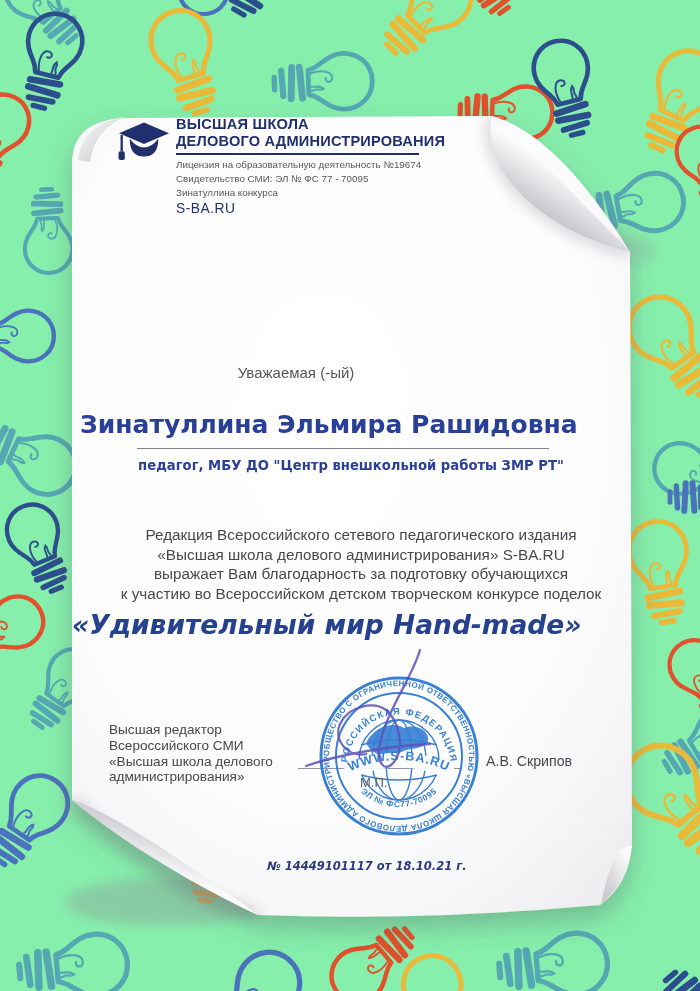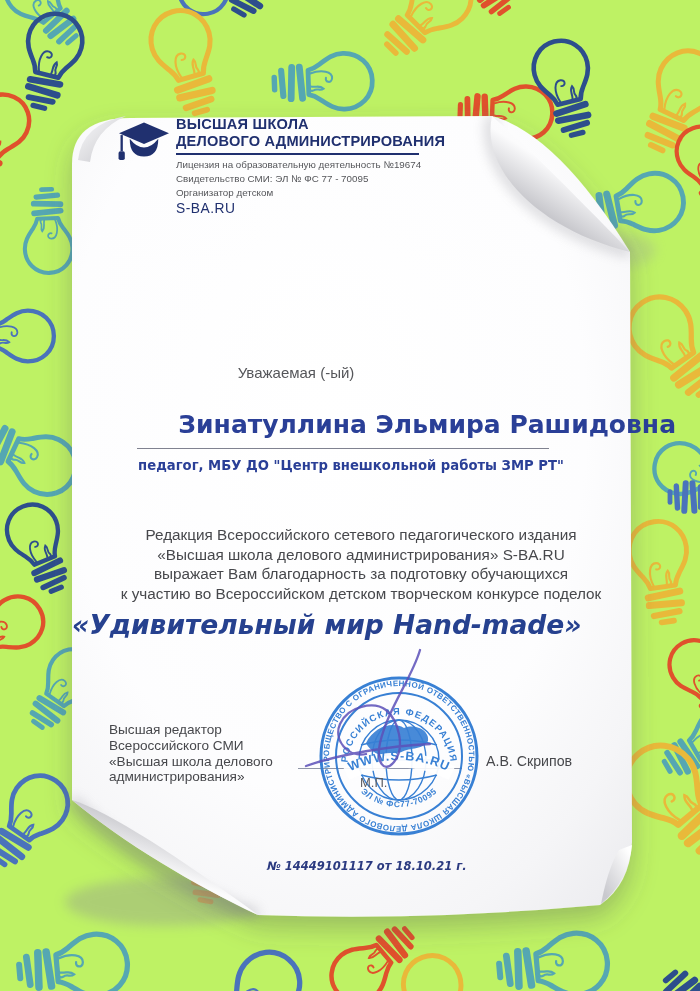--- a/index.html
+++ b/index.html
@@ -4,41 +4,41 @@
 <style>
   :root{
     --navy:#20306f; --title-navy:#1d2a66; --comic-blue:#2a3f97; --deep-blue:#2b3a80;
     --text-gray:#47484c; --soft-gray:#55565a; --rule-gray:#9096a8;
     --stamp-blue:#2e7ad2; --sig-purple:#5c50b8;
     --bulb-navy:#2d4e8c; --bulb-blue:#4a73bb; --bulb-teal:#55a7b2;
     --bulb-yellow:#e9b93a; --bulb-red:#e0512c;
   }
   *{margin:0;padding:0;box-sizing:border-box}
   html,body{background:#fff}
-  .scene{position:relative;width:700px;height:991px;overflow:hidden;background:#bef264;
+  .scene{position:relative;width:700px;height:991px;overflow:hidden;background:#86efac;
          font-family:"Liberation Sans",sans-serif}
   .layer{position:absolute;left:0;top:0;width:700px;height:991px}
   .c-navy{color:var(--bulb-navy)} .c-blue{color:var(--bulb-blue)} .c-teal{color:var(--bulb-teal)}
   .c-yellow{color:var(--bulb-yellow)} .c-red{color:var(--bulb-red)}
   .content{position:absolute;left:72px;top:113px;width:558px;height:807px}
   .content > div{position:absolute}
   .comic{font-family:"DejaVu Sans",sans-serif;font-weight:bold}
   .comic-i{font-family:"DejaVu Sans",sans-serif;font-weight:bold;font-style:italic}
 
   .cap-icon{position:absolute;left:45px;top:6px;width:54px;height:50px}
   .org-name{left:104px;top:3px;font-size:14.6px;font-weight:bold;line-height:17px;
             color:var(--navy);letter-spacing:.2px;white-space:nowrap}
   .org-rule{left:104px;top:40px;width:243px;height:1.5px;background:var(--navy)}
   .license{left:104px;top:45px;font-size:9.8px;line-height:13.8px;color:var(--soft-gray)}
   .site{left:104px;top:88px;font-size:13.8px;font-weight:normal;letter-spacing:.5px;color:var(--navy)}
 
   .title{left:0;top:142px;width:558px;text-align:center;font-size:32px;line-height:45px;
          letter-spacing:2px;color:var(--title-navy)}
   .salutation{left:0;top:251px;width:448px;text-align:center;font-size:15px;color:var(--soft-gray)}
-  .name{left:0;top:297px;width:604px;text-align:right;font-size:25px;color:var(--comic-blue)}
+  .name{left:8px;top:297px;width:604px;text-align:left;font-size:25px;color:var(--comic-blue)}
   .name-rule{left:65px;top:335px;width:412px;height:1px;background:#55586b;opacity:.75}
   .position{left:0;top:345px;width:558px;text-align:center;font-size:13.2px;color:var(--comic-blue)}
   .body-text{left:0;top:412px;width:578px;text-align:center;font-size:15.3px;line-height:19.7px;
              color:var(--text-gray)}
   .contest{left:0;top:496px;width:558px;font-size:26.5px;color:#26418f}
 
   .editor{left:37px;top:609px;width:230px;font-size:13.6px;line-height:15.8px;color:var(--text-gray)}
   .sign-line{left:226px;top:655px;width:164px;height:1.2px;background:var(--rule-gray)}
   .mp{left:288px;top:662px;font-size:13px;color:#5c5d62}
   .signer{left:414px;top:640px;font-size:14.2px;color:var(--text-gray)}
@@ -163,21 +163,21 @@
     </svg>
 
     <div class="org-name">
       <div>ВЫСШАЯ ШКОЛА</div>
       <div>ДЕЛОВОГО АДМИНИСТРИРОВАНИЯ</div>
     </div>
     <div class="org-rule"></div>
     <div class="license">
       <div>Лицензия на образовательную деятельность №19674</div>
       <div>Свидетельство СМИ: ЭЛ № ФС 77 - 70095</div>
-      <div>Организатор детском</div>
+      <div>Зинатуллина конкурса</div>
     </div>
     <div class="site">S-BA.RU</div>
 
 
     <div class="salutation">Уважаемая (-ый)</div>
     <div class="name comic">Зинатуллина Эльмира Рашидовна</div>
     <div class="name-rule"></div>
     <div class="position comic">педагог, МБУ ДО "Центр внешкольной работы ЗМР РТ"</div>
 
     <div class="body-text">

